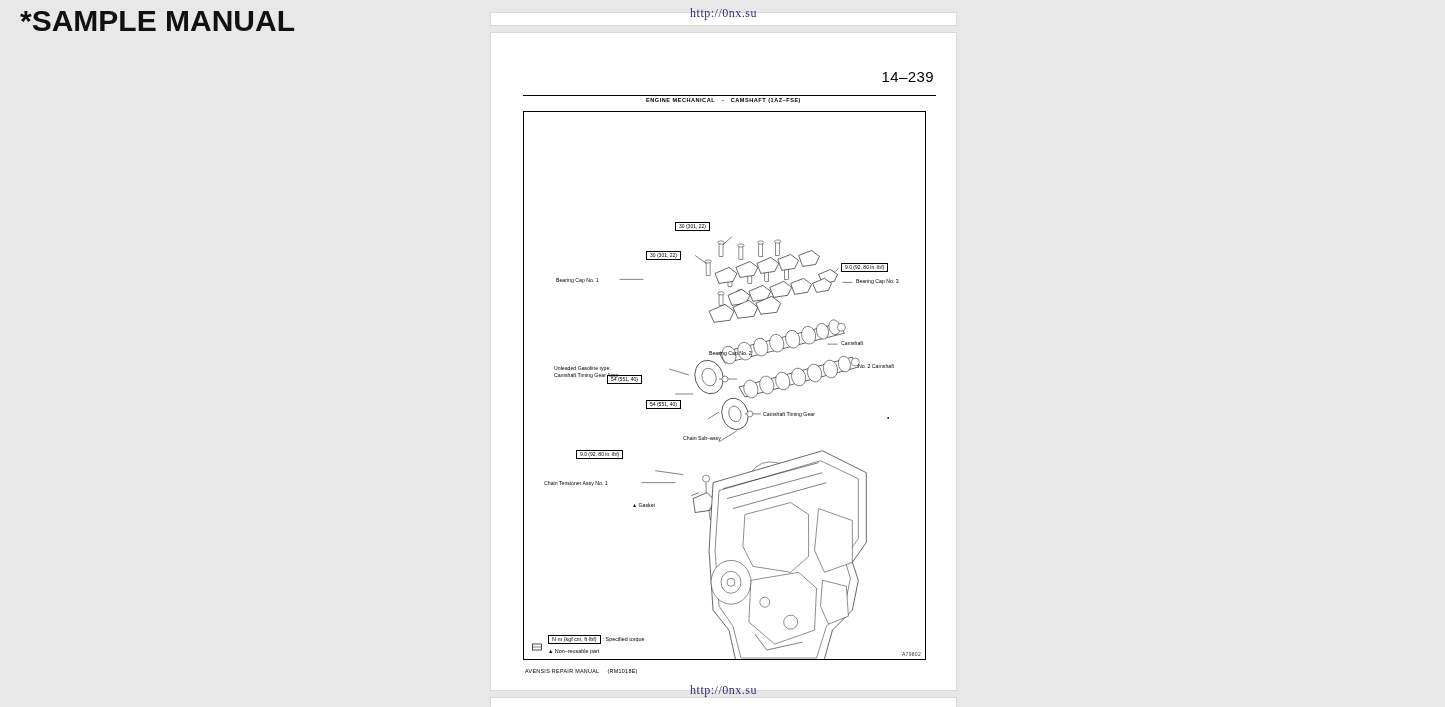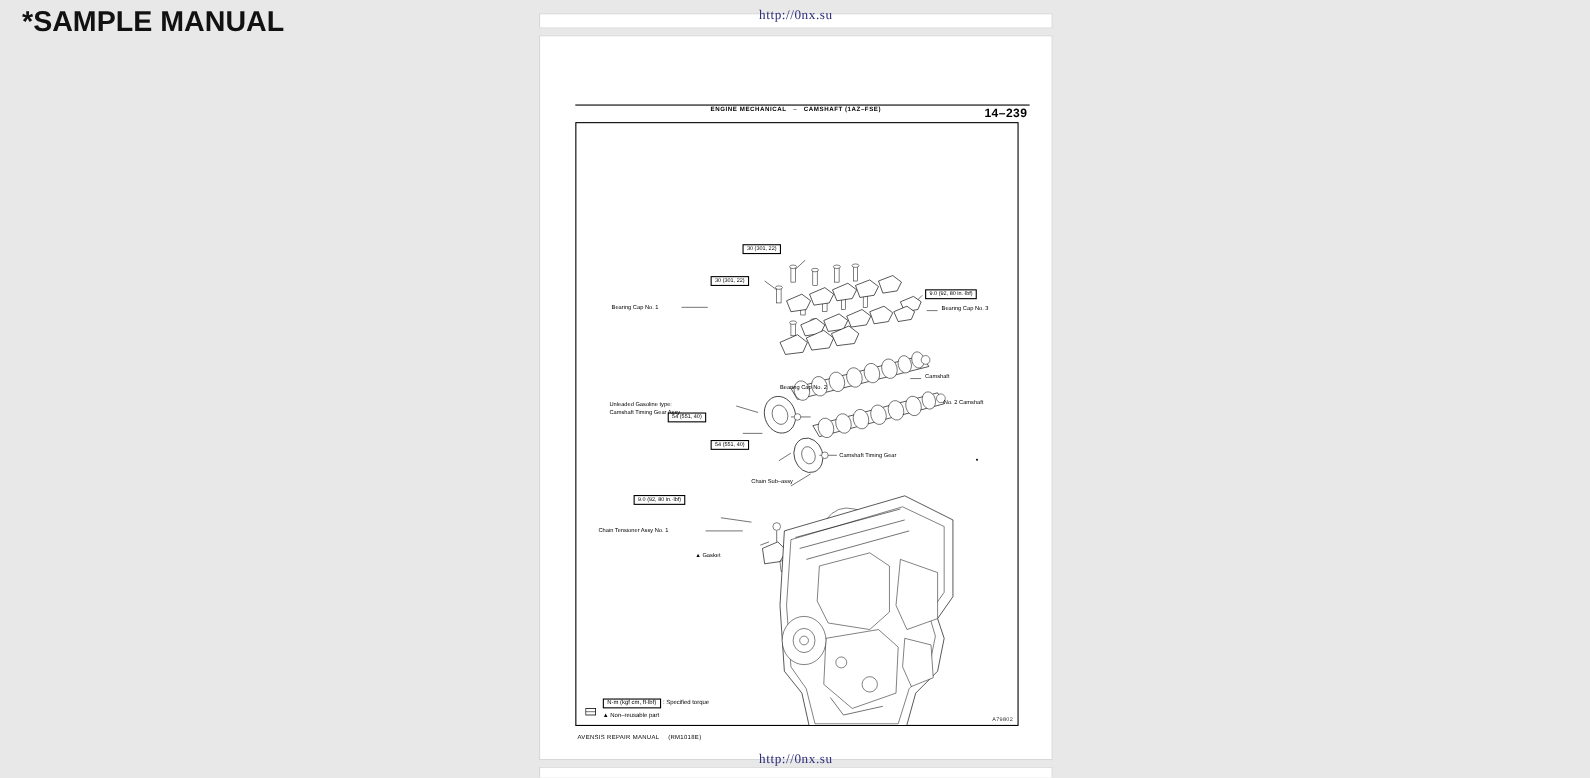--- a/index.html
+++ b/index.html
@@ -13,21 +13,21 @@
     width: 1445px;
     height: 707px;
     background: #e8e8e8;
     overflow: hidden;
   }
   
   .watermark {
     position: absolute;
     left: 20px;
     top: 4px;
-    font-size: 26px;
+    font-size: 30px;
     font-weight: bold;
     letter-spacing: 0px;
     color: #111;
     font-family: "Liberation Sans", sans-serif;
     white-space: nowrap;
   }
   
   .page-col {
     position: absolute;
     left: 490px;
@@ -62,23 +62,23 @@
     color: #2b2b7a;
     letter-spacing: 0.5px;
   }
   .url-top { top: -7px; }
   .url-bottom { bottom: -8px; }
 
   
   .pg-number {
     position: absolute;
     right: 22px;
-    top: 64px;
-    font-size: 11px;
-    font-weight: bold;
+    top: 35px;
+    font-size: 15px;
+    font-weight: normal;
     letter-spacing: 0.4px;
     color: #000;
   }
   .hdr-rule {
     position: absolute;
     left: 32px;
     right: 20px;
     top: 62px;
     border-top: 1px solid #000;
   }

